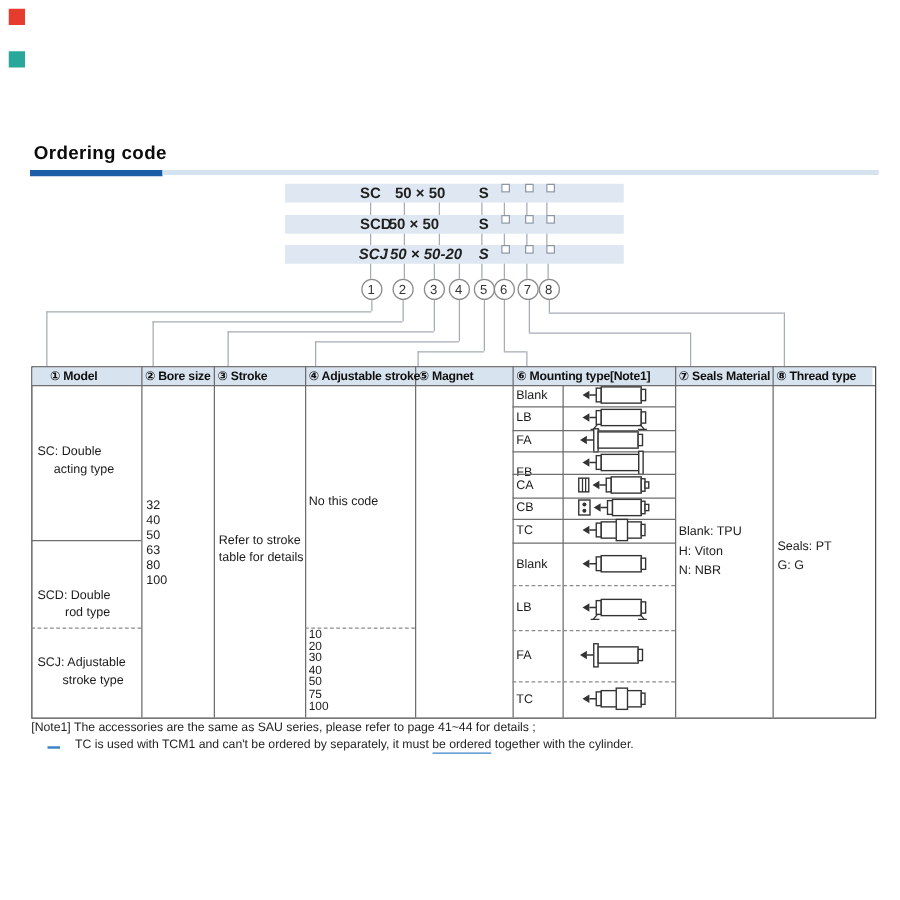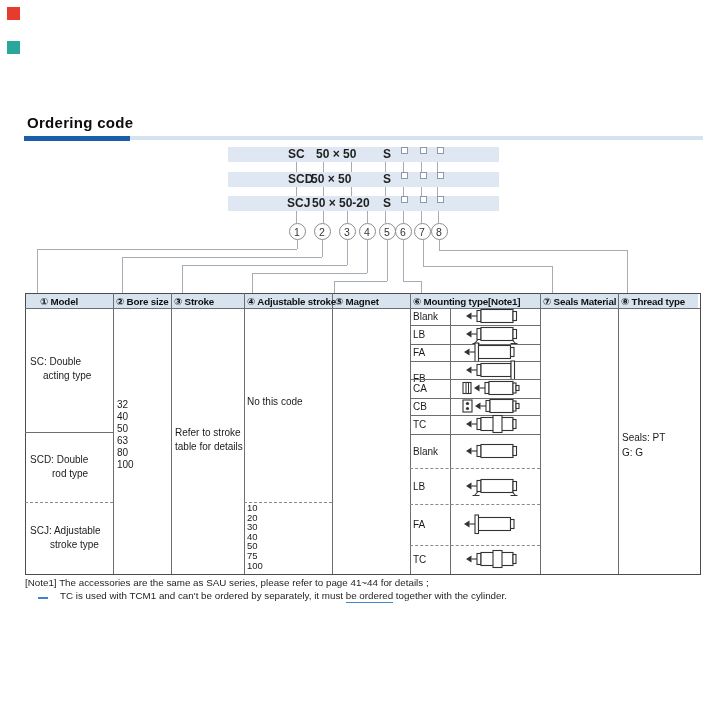--- a/index.html
+++ b/index.html
@@ -61,21 +61,21 @@
     <span class="opt" style="left:209px;"></span>
   </div>
   <div class="band" style="top:172px;">
     <span style="left:60px;">SCD</span>
     <span style="left:83px;">50 × 50</span>
     <span style="left:155px;">S</span>
     <span class="opt" style="left:173px;"></span>
     <span class="opt" style="left:192px;"></span>
     <span class="opt" style="left:209px;"></span>
   </div>
-  <div class="band" style="top:196px;">
+  <div class="band" style="top:196px;font-style:italic;">
     <span style="left:59px;">SCJ</span>
     <span style="left:84px;">50 × 50-20</span>
     <span style="left:155px;">S</span>
     <span class="opt" style="left:173px;"></span>
     <span class="opt" style="left:192px;"></span>
     <span class="opt" style="left:209px;"></span>
   </div>
 
   <div class="vl" style="left:296px;top:162px;height:10px;"></div>
   <div class="vl" style="left:323px;top:162px;height:10px;"></div>
@@ -160,21 +160,21 @@
   <div class="th" style="left:335px;text-align:center;">⑤ Magnet</div>
   <div class="th" style="left:413px;">⑥ Mounting type[Note1]</div>
   <div class="th" style="left:543px;">⑦ Seals Material</div>
   <div class="th" style="left:621px;">⑧ Thread type</div>
 
   <div class="cell" style="left:30px;top:355px;line-height:14px;">
     <div>SC: Double</div>
     <div style="padding-left:13px;">acting type</div>
   </div>
   <div class="sep" style="left:25px;top:432px;width:88px;"></div>
-  <div class="cell" style="left:30px;top:453px;line-height:14px;">
+  <div class="cell" style="left:30px;top:470px;line-height:14px;">
     <div>SCD: Double</div>
     <div style="padding-left:22px;">rod type</div>
   </div>
   <div class="dsh" style="left:25px;top:502px;width:88px;"></div>
   <div class="cell" style="left:30px;top:524px;line-height:14px;">
     <div>SCJ: Adjustable</div>
     <div style="padding-left:20px;">stroke type</div>
   </div>
 
   <div class="cell" style="left:117px;top:399px;line-height:12px;">
@@ -331,20 +331,25 @@
       <svg width="66" height="21" viewBox="0 0 66 21">
         <path d="M4 10 L9.5 6.6 V13.4 Z" fill="#333"></path>
         <line x1="9.5" y1="10" x2="15" y2="10" stroke="#333" stroke-width="1.1"></line>
         <rect x="15" y="4.5" width="4" height="11" stroke="#333" fill="#fff" stroke-width="1.1"></rect>
         <rect x="19" y="3.5" width="32" height="13" stroke="#333" fill="#fff" stroke-width="1.1"></rect>
         <rect x="31" y="1.5" width="9" height="17" stroke="#333" fill="#fff" stroke-width="1.1"></rect>
         <rect x="51" y="5.5" width="3" height="9" stroke="#333" fill="#fff" stroke-width="1.1"></rect>
       </svg>
     </div>
 
+  <div class="cell" style="left:543px;top:418px;line-height:15.5px;">
+    <div>Blank: TPU</div>
+    <div>H: Viton</div>
+    <div>N: NBR</div>
+  </div>
 
   <div class="cell" style="left:622px;top:430px;line-height:15px;">
     <div>Seals: PT</div>
     <div>G: G</div>
   </div>
 
   <div class="note" style="left:25px;top:577px;">[Note1] The accessories are the same as SAU series, please refer to page 41~44 for details ;</div>
   <div class="note" style="left:60px;top:590px;"><span>TC is used with TCM1 and can't be ordered by separately, it must </span><span class="ulined">be ordered</span><span> together with the cylinder.</span></div>
   <div class="bluedash"></div>
 

